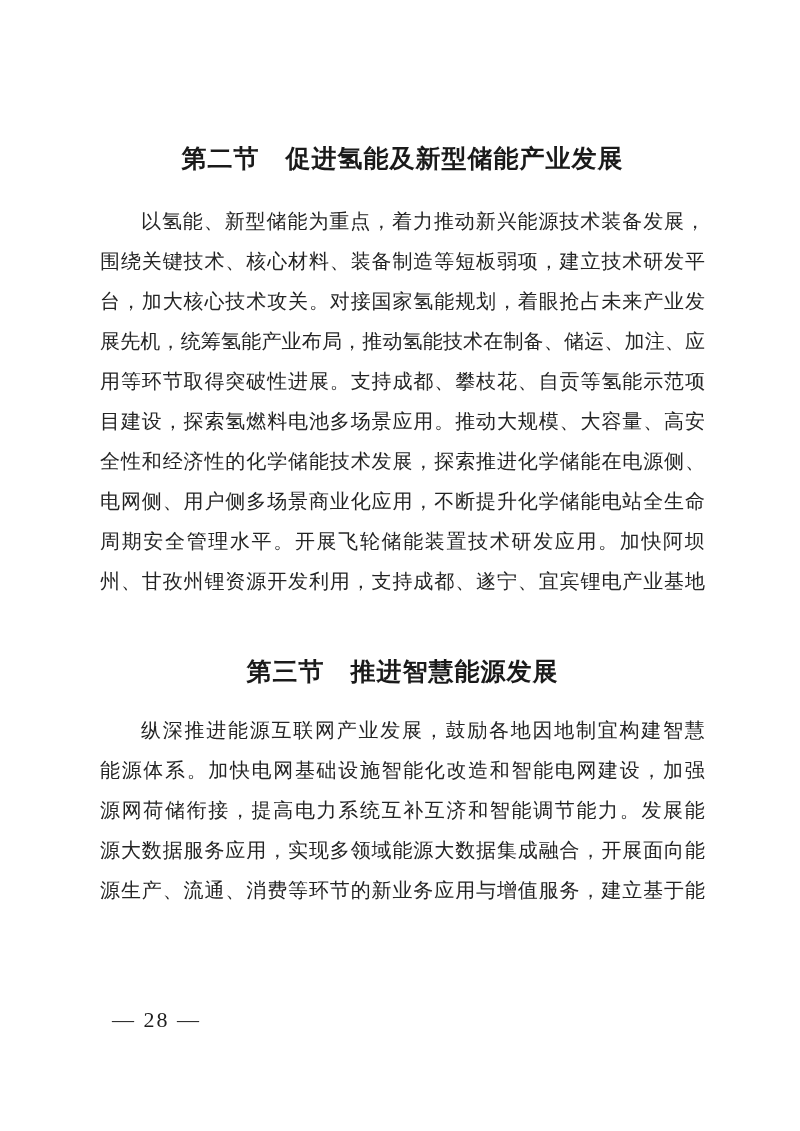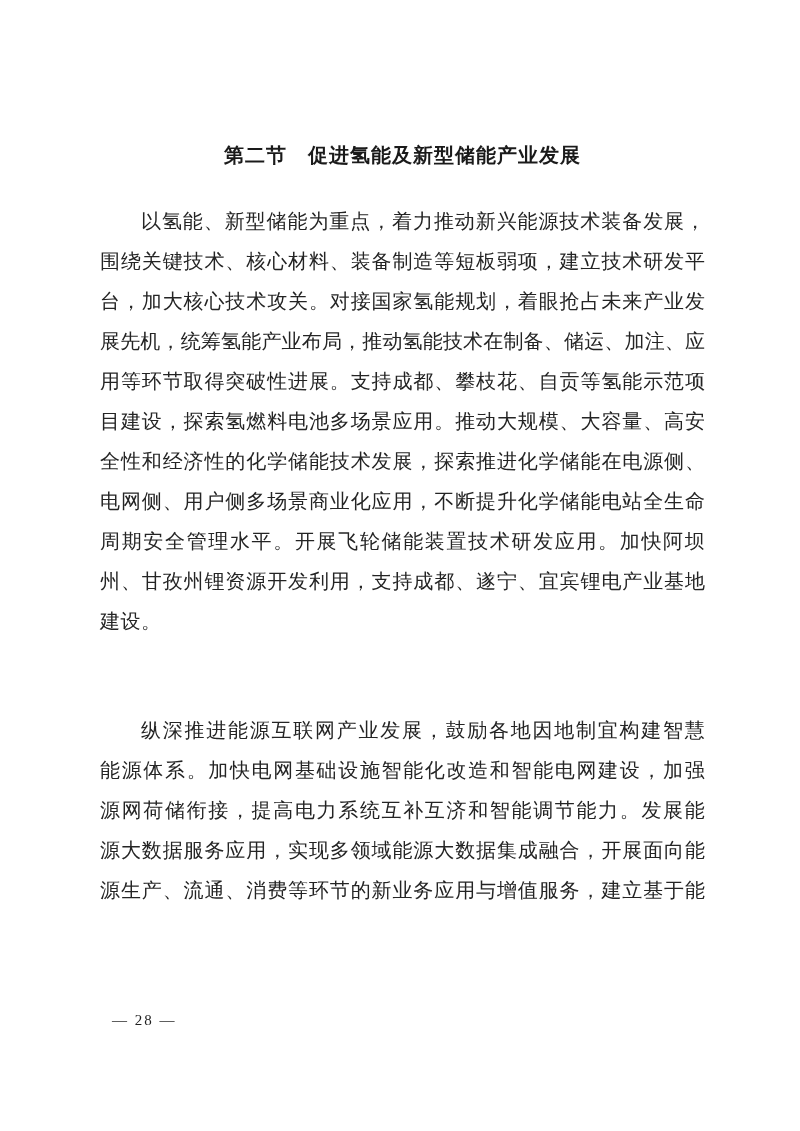--- a/index.html
+++ b/index.html
@@ -15,21 +15,21 @@
     color: #222222;
     font-family: "Liberation Serif", "DejaVu Serif", serif;
     overflow: hidden;
   }
   .section-heading {
     position: absolute;
     left: 100px;
     width: 605px;
     margin: 0;
     text-align: center;
-    font-size: 20px;
+    font-size: 25px;
     font-weight: 700;
     color: #1a1a1a;
     letter-spacing: 1px;
     white-space: nowrap;
   }
   #heading-1 { top: 142px; }
   #heading-2 { top: 655px; }
   .paragraph {
     position: absolute;
     left: 100px;
@@ -50,21 +50,21 @@
   .tline.last {
     display: block;
     line-height: 40px;
     letter-spacing: 0.5px;
     justify-content: flex-start;
   }
   .page-number {
     position: absolute;
     left: 112px;
     top: 1008px;
-    font-size: 15px;
+    font-size: 22px;
     color: #1e1e1e;
     letter-spacing: 2px;
     line-height: 24px;
   }
 </style>
 </head>
 <body>
 
 <div class="page">
 
@@ -372,23 +372,23 @@
         <span>、</span>
         <span>宜</span>
         <span>宾</span>
         <span>锂</span>
         <span>电</span>
         <span>产</span>
         <span>业</span>
         <span>基</span>
         <span>地</span>
       </div>
-      <div class="tline last">建设。</div>
     </div>
 
+  <h2 class="section-heading" id="heading-2">第三节　推进智慧能源发展</h2>
 
   <div class="paragraph" id="para-2">
       <div class="tline indent">
         <span>纵</span>
         <span>深</span>
         <span>推</span>
         <span>进</span>
         <span>能</span>
         <span>源</span>
         <span>互</span>

